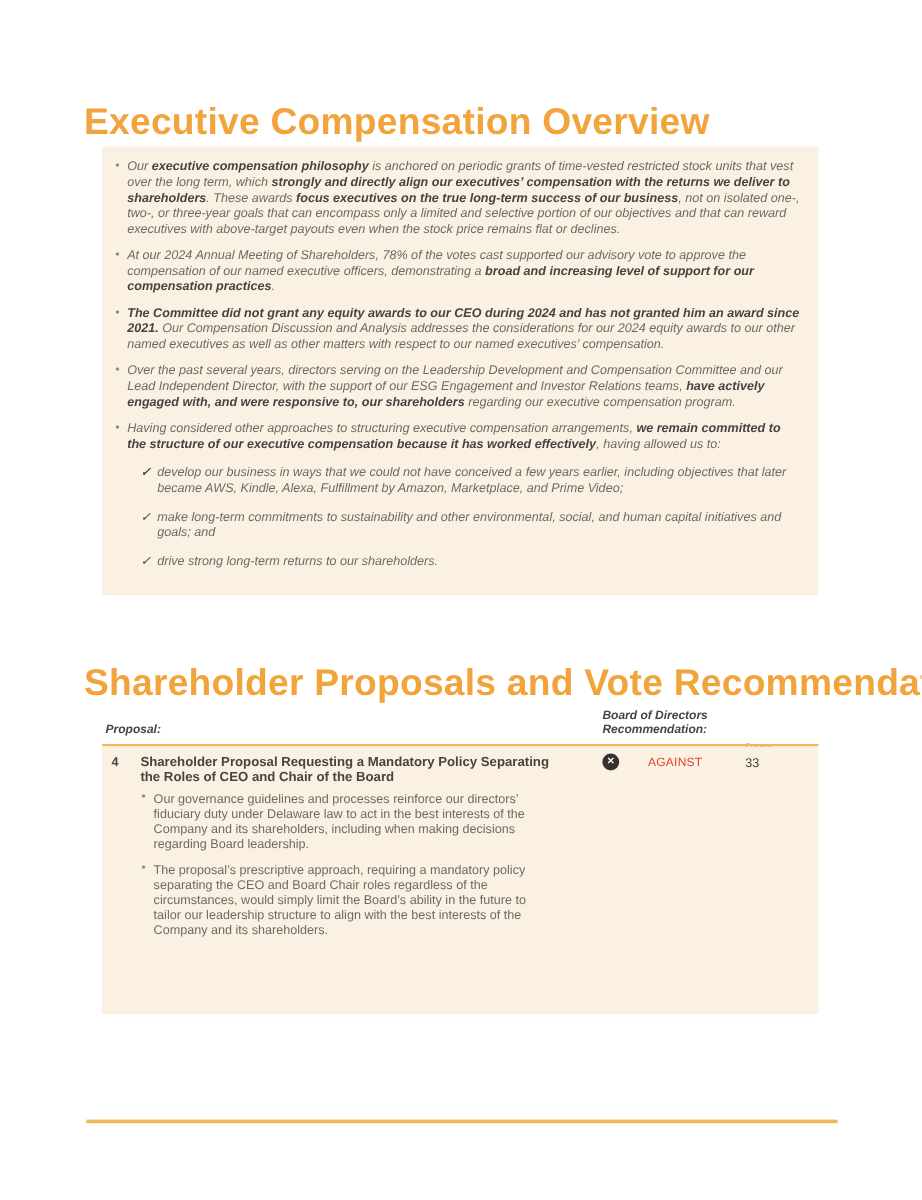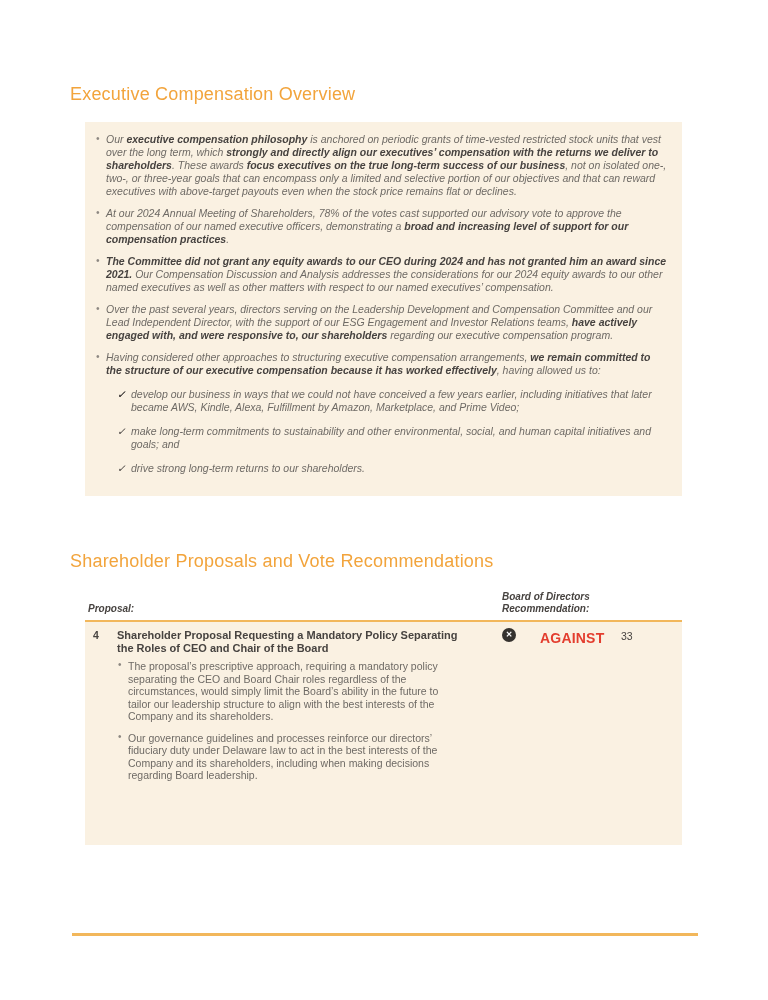--- a/index.html
+++ b/index.html
@@ -2,21 +2,21 @@
 <html style="--accent-orange: #F2A43C; --panel-beige: #FAF1E2; --rule-amber: #F2B75B; --against-red: #E33D2E; --text-dark: #474340; --text-body: #6E6A65;"><head>
 <meta charset="utf-8">
 <style>
   html,body{margin:0;padding:0;}
   body{
     width:768px;height:1000px;background:#ffffff;position:relative;
     font-family:"Liberation Sans", sans-serif;
     -webkit-font-smoothing:antialiased;
   }
   .h1{
-    position:absolute;margin:0;font-weight:400;font-size:18px;letter-spacing:0.2px;
+    position:absolute;margin:0;font-weight:700;font-size:31px;letter-spacing:0.2px;
     color:var(--accent-orange,#F2A43C);white-space:nowrap;
   }
   #s1-title{left:70px;top:84px;}
   #s2-title{left:70px;top:551px;}
 
   .panel{
     position:absolute;left:85px;width:597px;box-sizing:border-box;
     background:var(--panel-beige,#FAF1E2);
   }
   #panel1{top:122px;padding:11px 14px 10px 10px;font-style:italic;}
@@ -72,21 +72,21 @@
   }
   #panel2 ul.dlist>li::before{
     content:"\2022";position:absolute;left:1px;top:-1px;color:#8d8882;font-size:10px;
   }
   .x-circle{
     position:absolute;left:417px;top:6px;width:14px;height:14px;border-radius:50%;
     background:#35322e;color:#ffffff;font-size:8px;line-height:14px;text-align:center;
     font-weight:700;
   }
   .rec-label{
-    position:absolute;left:455px;top:8px;font-size:14px;font-weight:700;
+    position:absolute;left:455px;top:8px;font-size:10px;font-weight:400;
     color:var(--against-red,#E33D2E);letter-spacing:0.2px;
   }
   .page-ref{
     position:absolute;left:536px;top:8px;font-size:10.5px;font-weight:400;
     color:var(--text-dark,#474340);
   }
   .footer-rule{
     position:absolute;left:72px;top:933px;width:626px;height:3px;
     background:var(--rule-amber,#F2B75B);
   }
@@ -105,21 +105,21 @@
       <li><span><span class="b">The Committee did not grant any equity awards to our CEO during 2024 and has not granted him an award since 2021.</span><span> Our Compensation Discussion and Analysis addresses the considerations for our 2024 equity awards to our other named executives as well as other matters with respect to our named executives’ compensation.</span></span></li>
       <li><span><span>Over the past several years, directors serving on the Leadership Development and Compensation Committee and our Lead Independent Director, with the support of our ESG Engagement and Investor Relations teams, </span><span class="b">have actively engaged with, and were responsive to, our shareholders</span><span> regarding our executive compensation program.</span></span></li>
       <li><span><span>Having considered other approaches to structuring executive compensation arrangements, </span><span class="b">we remain committed to the structure of our executive compensation because it has worked effectively</span><span>, having allowed us to:</span></span></li>
     </ul>
     <ul class="clist">
       <li>
         <span class="check">✓</span>
       </li>
       <li>
         <span class="check">✓</span>
-        <span>develop our business in ways that we could not have conceived a few years earlier, including initiatives that later became AWS, Kindle, Alexa, Fulfillment by Amazon, Marketplace, and Prime Video;</span>
+        <span>develop our business in ways that we could not have conceived a few years earlier, including objectives that later became AWS, Kindle, Alexa, Fulfillment by Amazon, Marketplace, and Prime Video;</span>
       </li>
       <li>
         <span class="check">✓</span>
         <span>make long-term commitments to sustainability and other environmental, social, and human capital initiatives and goals; and</span>
       </li>
       <li>
         <span class="check">✓</span>
         <span>drive strong long-term returns to our shareholders.</span>
       </li>
     </ul>
@@ -136,22 +136,22 @@
     <div>Page</div>
     <div>Reference:</div>
   </div>
 
   <div class="rule-amber"></div>
 
   <section class="panel" id="panel2">
     <div class="num">4</div>
     <div class="ptitle">Shareholder Proposal Requesting a Mandatory Policy Separating the Roles of CEO and Chair of the Board</div>
     <ul class="dlist">
+      <li><span>Our governance guidelines and processes reinforce our directors’ fiduciary duty under Delaware law to act in the best interests of the Company and its shareholders, including when making decisions regarding Board leadership.</span></li>
       <li><span>The proposal’s prescriptive approach, requiring a mandatory policy separating the CEO and Board Chair roles regardless of the circumstances, would simply limit the Board’s ability in the future to tailor our leadership structure to align with the best interests of the Company and its shareholders.</span></li>
-      <li><span>Our governance guidelines and processes reinforce our directors’ fiduciary duty under Delaware law to act in the best interests of the Company and its shareholders, including when making decisions regarding Board leadership.</span></li>
     </ul>
     <span class="x-circle">✕</span>
     <span class="rec-label">AGAINST</span>
     <span class="page-ref">33</span>
   </section>
 
   <div class="footer-rule"></div>
 
 </div>
 

